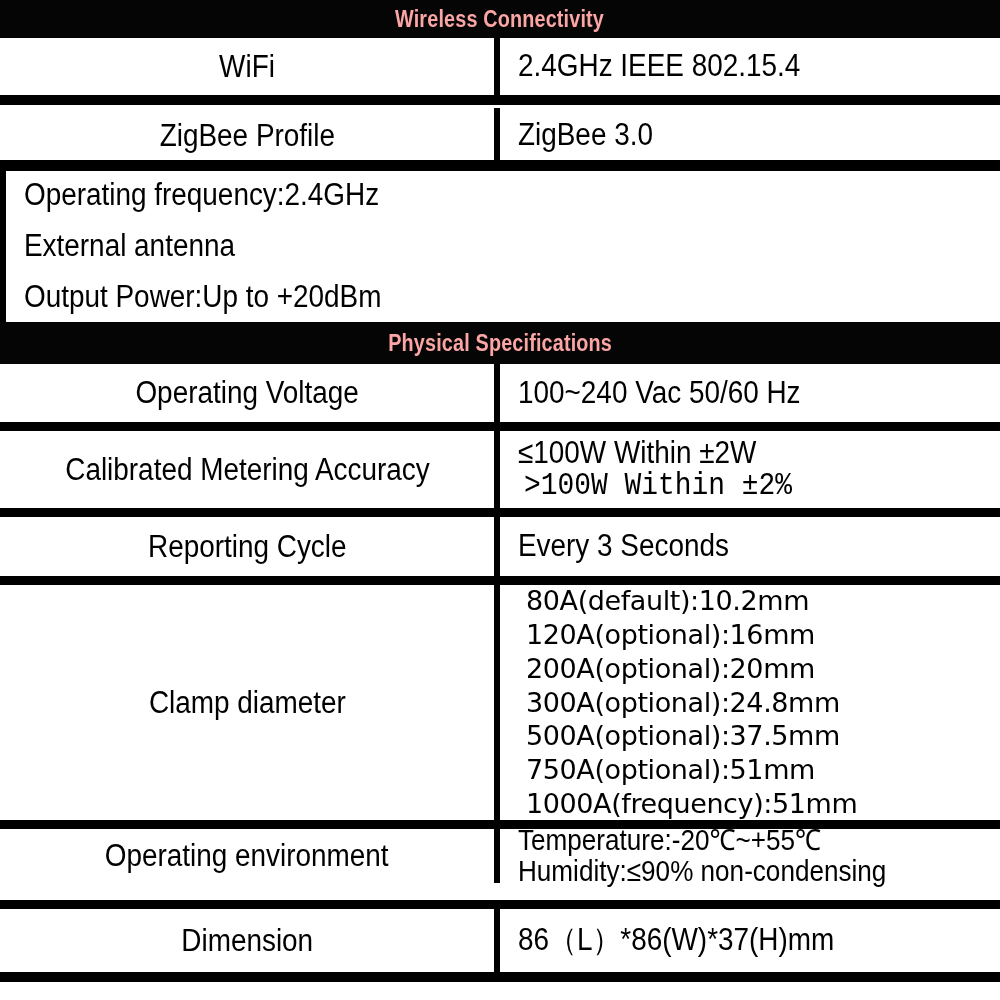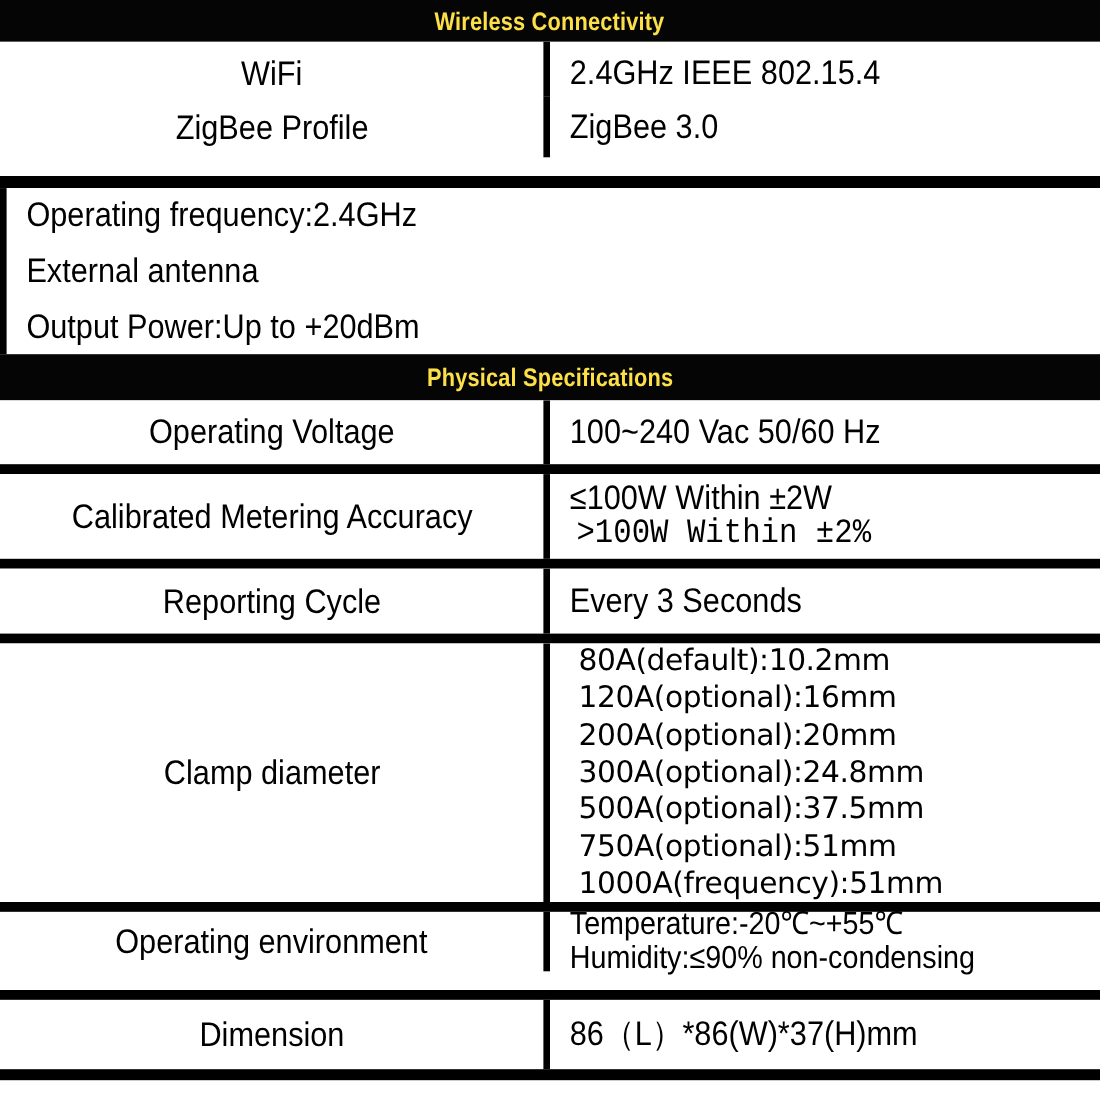--- a/index.html
+++ b/index.html
@@ -22,21 +22,21 @@
     background: #ffffff;
     box-sizing: border-box;
   }
 
   
   .section-band {
     position: absolute;
     left: 0;
     width: 1000px;
     background: #050505;
-    color: #fde047;
+    color: #fca5a5;
     display: flex;
     align-items: center;
     justify-content: center;
     font-weight: bold;
     letter-spacing: 0.2px;
     font-size: 23px;
     font-stretch: condensed;
     transform-origin: center center;
   }
   .section-band span {
@@ -126,21 +126,21 @@
     <div class="cell-label">
       <div class="t-cond lbl-28"><span>WiFi</span></div>
     </div>
     <div class="divider"></div>
     <div class="cell-value">
       <div class="stack-line t-cond val-30"><span>2.4GHz IEEE 802.15.4</span></div>
     </div>
   </div>
   <div class="hrule" style="top:95px;height:10px;"></div>
 
-  <div class="row" style="top:88px;height:55px;">
+  <div class="row" style="top:108px;height:55px;">
     <div class="cell-label">
       <div class="t-cond lbl-28"><span>ZigBee Profile</span></div>
     </div>
     <div class="divider"></div>
     <div class="cell-value">
       <div class="stack-line t-cond val-30"><span>ZigBee 3.0</span></div>
     </div>
   </div>
   <div class="hrule" style="top:160px;height:11px;"></div>
 

